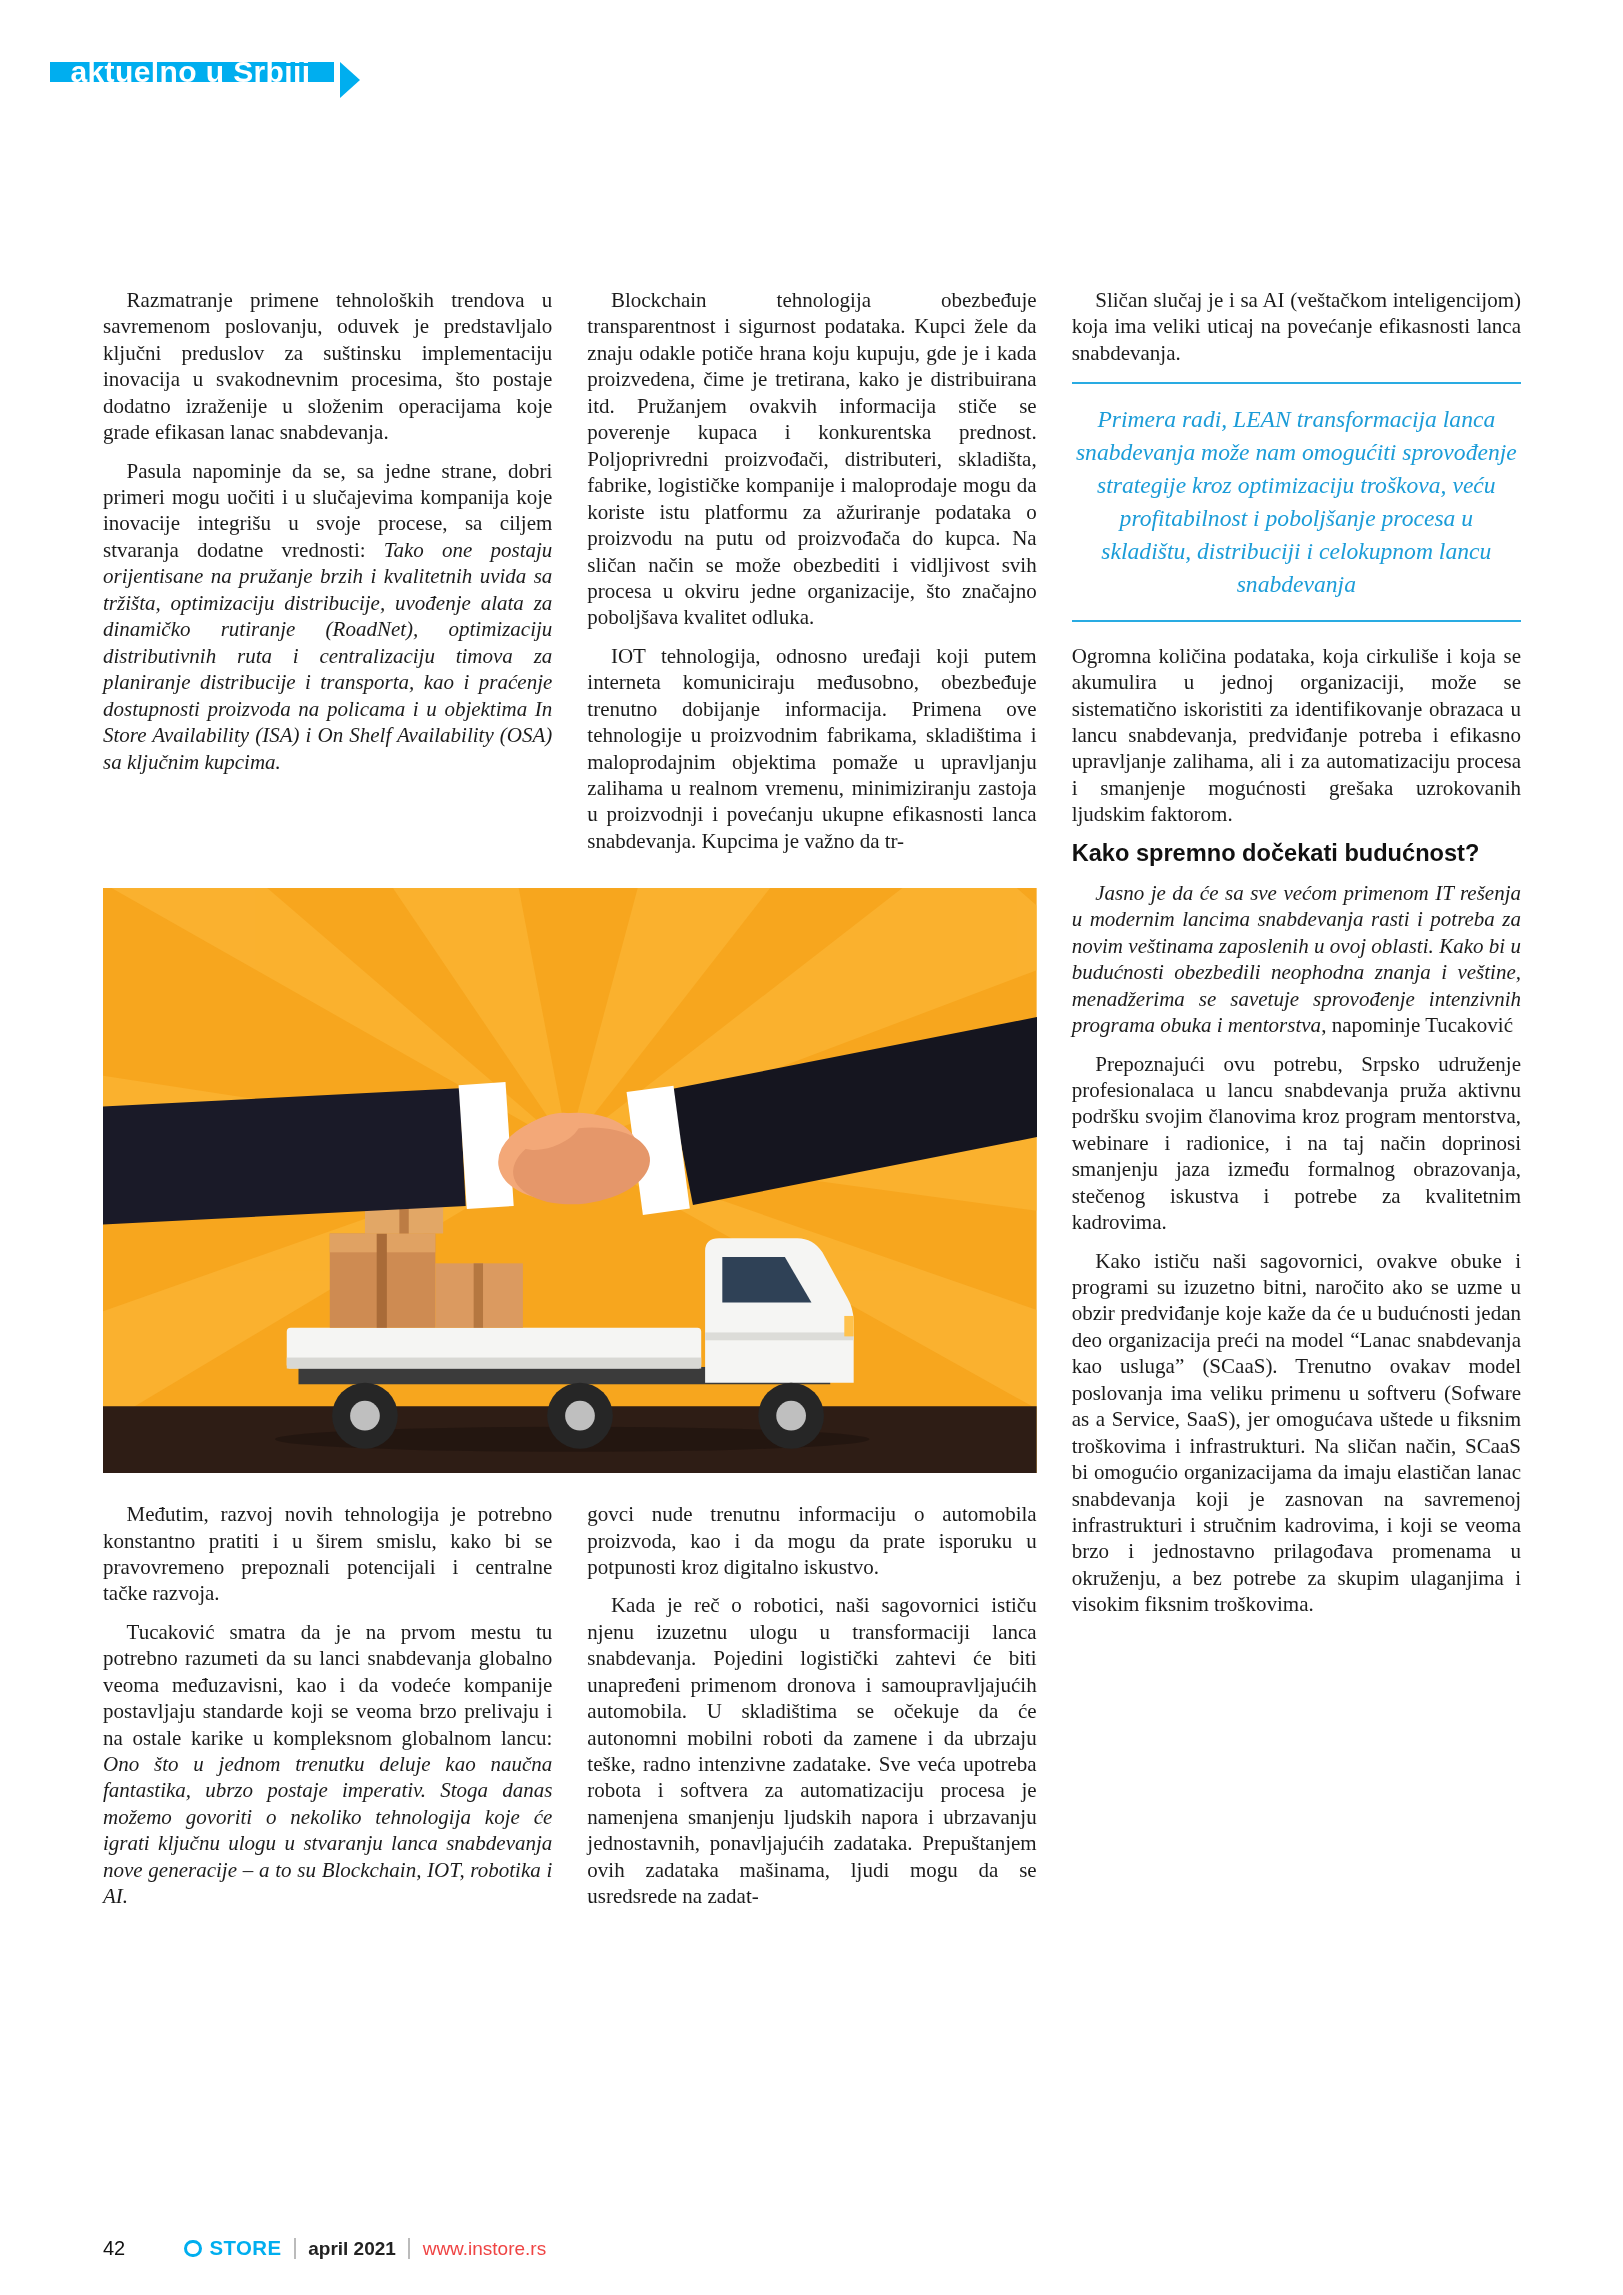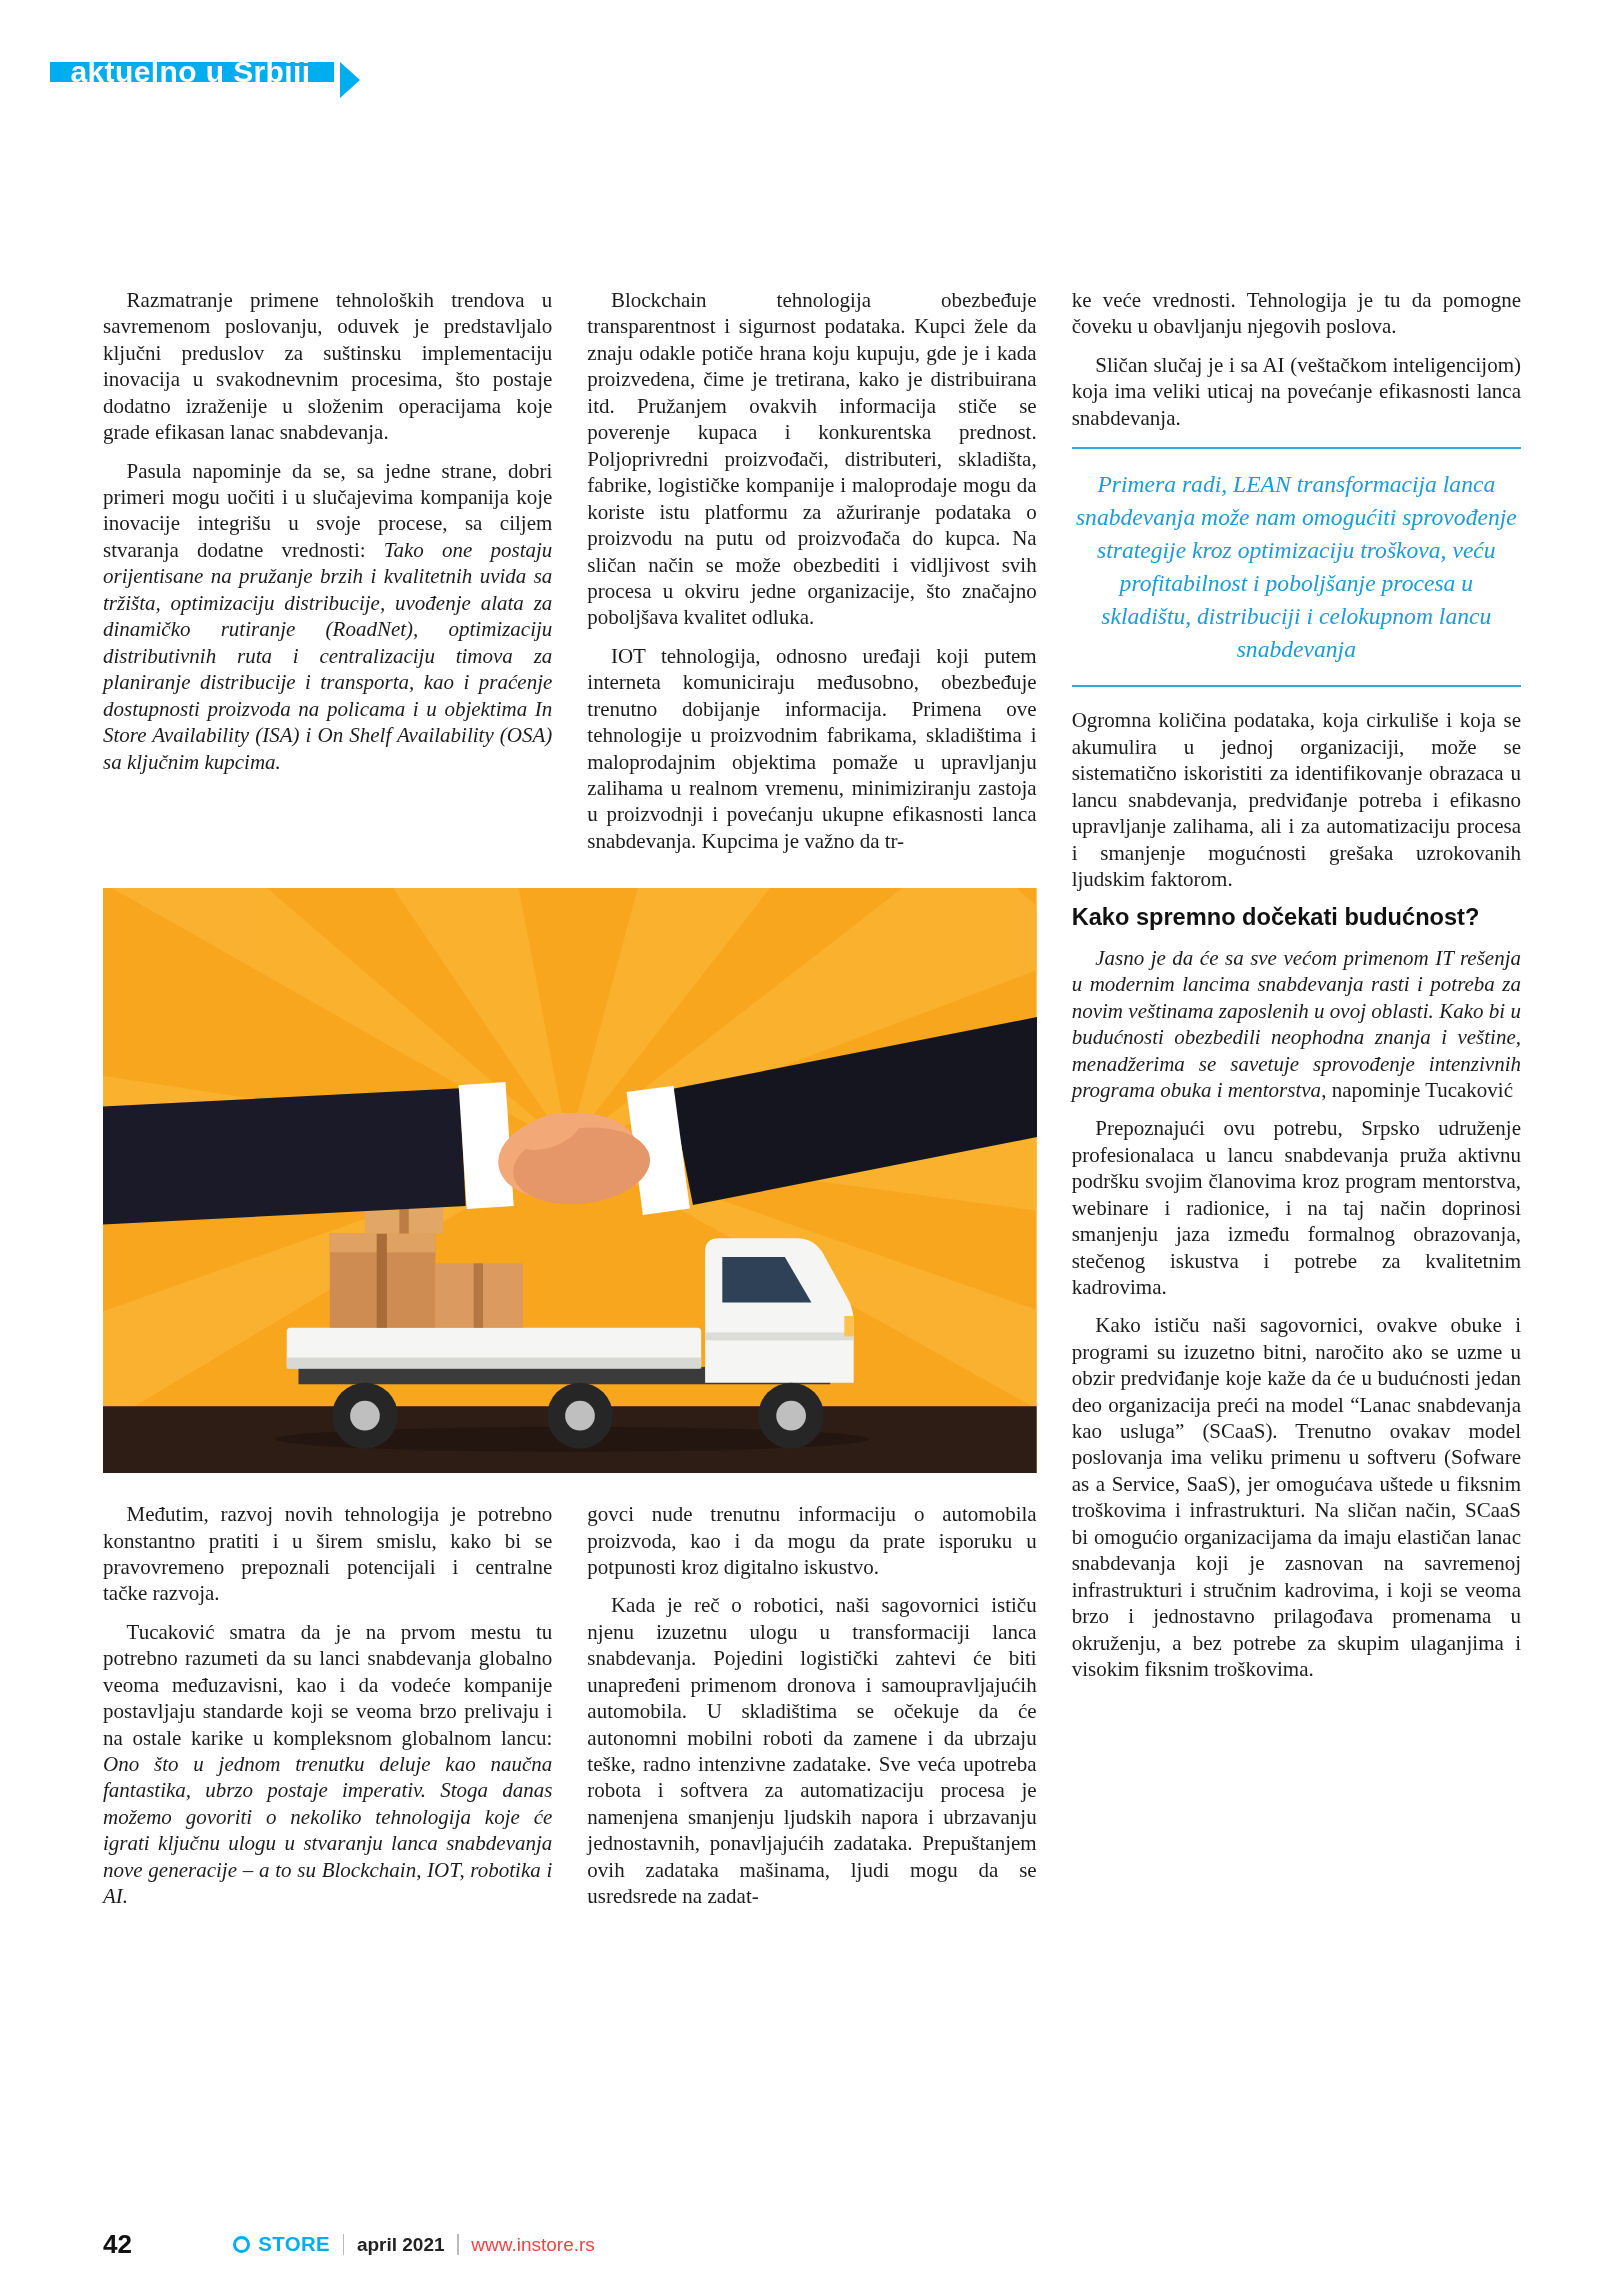--- a/index.html
+++ b/index.html
@@ -37,21 +37,21 @@
   .c2t { grid-column:2; grid-row:1; }
   .col3 { grid-column:3; grid-row:1 / span 3; }
   .illustration { grid-column:1 / span 2; grid-row:2; margin:22px 0 28px; height:585px; }
   .illustration svg { width:100%; height:100%; display:block; }
   .c1b { grid-column:1; grid-row:3; }
   .c2b { grid-column:2; grid-row:3; }
 
   
   .footer { position:absolute; left:103px; bottom:35px; display:flex; align-items:center;
             font-family:"Liberation Sans", sans-serif; font-size:19px; }
-  .page-num { font-weight:700; font-size:26px; color:#111111; margin-right:101px; }
+  .page-num { font-weight:400; font-size:20px; color:#111111; margin-right:59px; }
   .brand { display:flex; align-items:center; gap:8px; }
   .logo-circle { width:17.3px; height:17.3px; border-radius:50%; border:3.9px solid #00AEEF; display:inline-block; }
   .brand-text { color:#00AEEF; font-weight:700; font-size:20.4px; letter-spacing:0.4px; }
   .fsep { width:1.6px; height:20.4px; background:#bbbbbb; margin:0 12.6px; }
   .issue { font-weight:700; color:#222222; }
   .site { color:#ef4444; }
 </style>
 </head>
 <body>
 
@@ -66,21 +66,20 @@
     <p>Razmatranje primene tehnoloških trendova u savremenom poslovanju, oduvek je predstavljalo ključni preduslov za suštinsku implementaciju inovacija u svakodnevnim procesima, što postaje dodatno izraženije u složenim operacijama koje grade efikasan lanac snabdevanja.</p>
     <p><span>Pasula napominje da se, sa jedne strane, dobri primeri mogu uočiti i u slučajevima kompanija koje inovacije integrišu u svoje procese, sa ciljem stvaranja dodatne vrednosti: </span><span class="italic">Tako one postaju orijentisane na pružanje brzih i kvalitetnih uvida sa tržišta, optimizaciju distribucije, uvođenje alata za dinamičko rutiranje (RoadNet), optimizaciju distributivnih ruta i centralizaciju timova za planiranje distribucije i transporta, kao i praćenje dostupnosti proizvoda na policama i u objektima In Store Availability (ISA) i On Shelf Availability (OSA) sa ključnim kupcima.</span></p>
   </div>
 
   <div class="col c2t">
     <p>Blockchain tehnologija obezbeđuje transparentnost i sigurnost podataka. Kupci žele da znaju odakle potiče hrana koju kupuju, gde je i kada proizvedena, čime je tretirana, kako je distribuirana itd. Pružanjem ovakvih informacija stiče se poverenje kupaca i konkurentska prednost. Poljoprivredni proizvođači, distributeri, skladišta, fabrike, logističke kompanije i maloprodaje mogu da koriste istu platformu za ažuriranje podataka o proizvodu na putu od proizvođača do kupca. Na sličan način se može obezbediti i vidljivost svih procesa u okviru jedne organizacije, što značajno poboljšava kvalitet odluka.</p>
     <p>IOT tehnologija, odnosno uređaji koji putem interneta komuniciraju međusobno, obezbeđuje trenutno dobijanje informacija. Primena ove tehnologije u proizvodnim fabrikama, skladištima i maloprodajnim objektima pomaže u upravljanju zalihama u realnom vremenu, minimiziranju zastoja u proizvodnji i povećanju ukupne efikasnosti lanca snabdevanja. Kupcima je važno da tr-</p>
   </div>
 
   <div class="col col3">
-    <p class="noindent">ke veće vrednosti. Tehnologija je tu da pomogne čoveku u obavljanju njegovih poslova.</p>
     <p>Sličan slučaj je i sa AI (veštačkom inteligencijom) koja ima veliki uticaj na povećanje efikasnosti lanca snabdevanja.</p>
     <div class="pullquote">Primera radi, LEAN transformacija lanca snabdevanja može nam omogućiti sprovođenje strategije kroz optimizaciju troškova, veću profitabilnost i poboljšanje procesa u skladištu, distribuciji i celokupnom lancu snabdevanja</div>
     <p class="noindent">Ogromna količina podataka, koja cirkuliše i koja se akumulira u jednoj organizaciji, može se sistematično iskoristiti za identifikovanje obrazaca u lancu snabdevanja, predviđanje potreba i efikasno upravljanje zalihama, ali i za automatizaciju procesa i smanjenje mogućnosti grešaka uzrokovanih ljudskim faktorom.</p>
     <h2 class="subhead">Kako spremno dočekati budućnost?</h2>
     <p><span class="italic">Jasno je da će sa sve većom primenom IT rešenja u modernim lancima snabdevanja rasti i potreba za novim veštinama zaposlenih u ovoj oblasti. Kako bi u budućnosti obezbedili neophodna znanja i veštine, menadžerima se savetuje sprovođenje intenzivnih programa obuka i mentorstva</span><span>, napominje Tucaković</span></p>
     <p>Prepoznajući ovu potrebu, Srpsko udruženje profesionalaca u lancu snabdevanja pruža aktivnu podršku svojim članovima kroz program mentorstva, webinare i radionice, i na taj način doprinosi smanjenju jaza između formalnog obrazovanja, stečenog iskustva i potrebe za kvalitetnim kadrovima.</p>
     <p>Kako ističu naši sagovornici, ovakve obuke i programi su izuzetno bitni, naročito ako se uzme u obzir predviđanje koje kaže da će u budućnosti jedan deo organizacija preći na model “Lanac snabdevanja kao usluga” (SCaaS). Trenutno ovakav model poslovanja ima veliku primenu u softveru (Sofware as a Service, SaaS), jer omogućava uštede u fiksnim troškovima i infrastrukturi. Na sličan način, SCaaS bi omogućio organizacijama da imaju elastičan lanac snabdevanja koji je zasnovan na savremenoj infrastrukturi i stručnim kadrovima, i koji se veoma brzo i jednostavno prilagođava promenama u okruženju, a bez potrebe za skupim ulaganjima i visokim fiksnim troškovima.</p>
   </div>
 
   <figure class="illustration">

